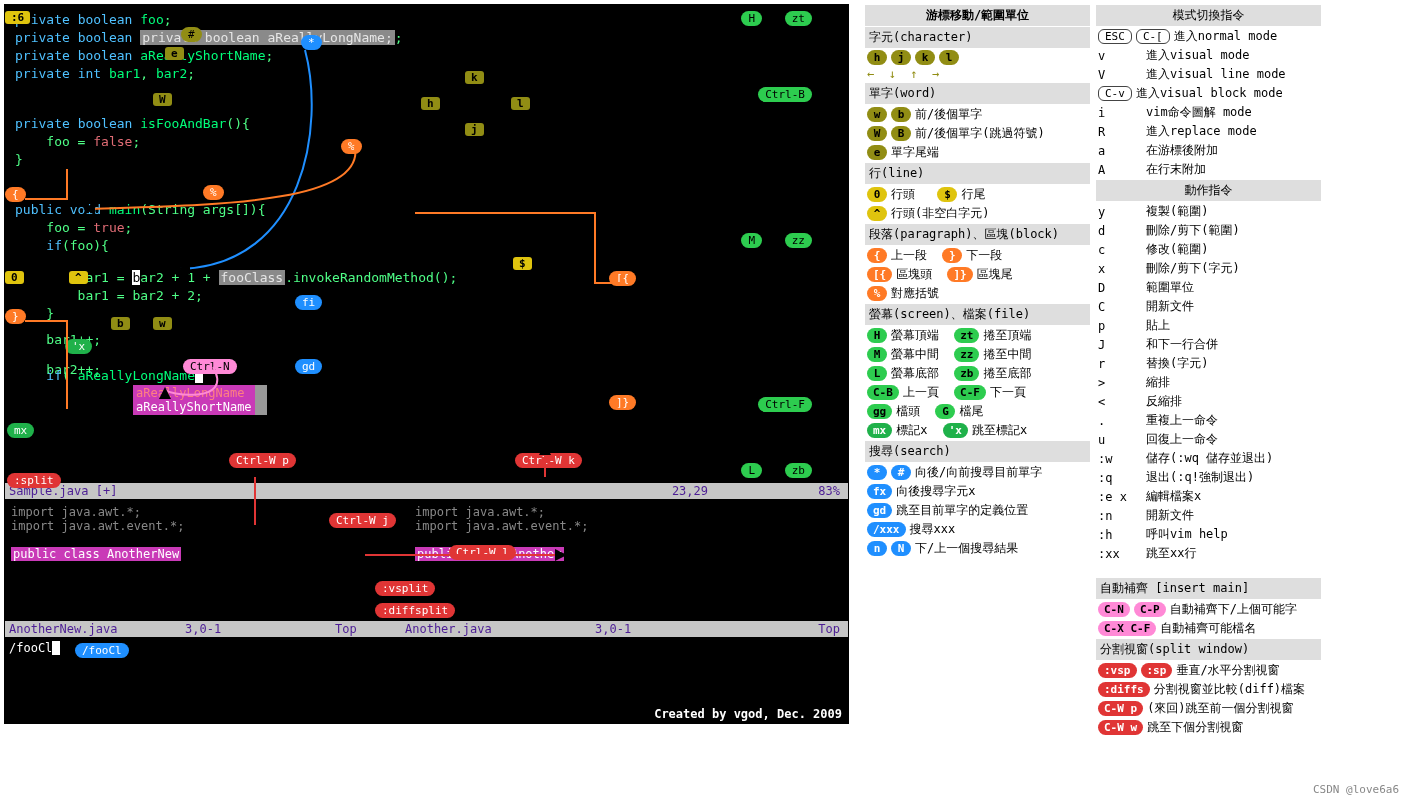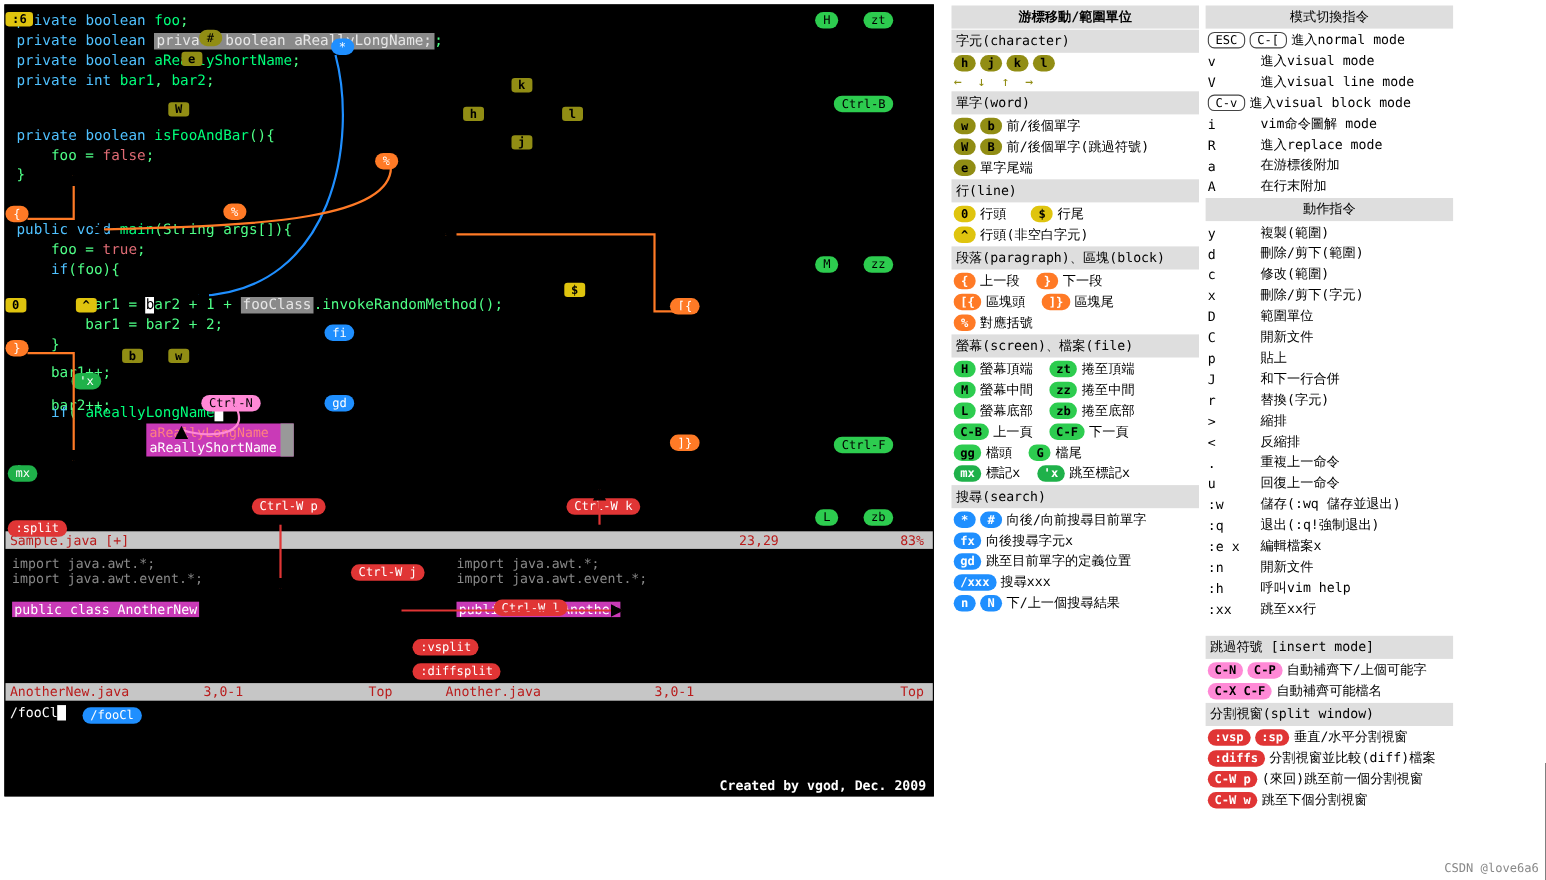--- a/index.html
+++ b/index.html
@@ -16,21 +16,21 @@
 .bad{position:absolute;color:#fff;font-size:11px;padding:1px 7px;border-radius:9px;white-space:nowrap;text-align:center}
 .badsq{border-radius:3px;color:#000;font-weight:bold;padding:0 6px}
 .ye{background:#dfc40e;color:#000}
 .ol{background:#918d14;color:#000}
 .gn{background:#2dcc4f;color:#000}
 .gn2{background:#1fb14a;color:#fff}
 .or{background:#ff7a26;color:#fff}
 .bl{background:#1f8fff;color:#fff}
 .pk{background:#ff89d6;color:#000}
 .rd{background:#e03535;color:#fff}
-.status{position:absolute;left:0;right:0;background:#c6c6c6;color:#b91c1c;padding:1px 4px;font-size:12px}
+.status{position:absolute;left:0;right:0;background:#c6c6c6;color:#4c1d95;padding:1px 4px;font-size:12px}
 .code2{position:absolute;color:#888;font-size:12px}
 .hl{background:#c93ab7;color:#fff;padding:0 2px}
 .hl2{background:#8a8a8a;color:#e6e6e6;padding:0 2px}
 .popup{position:absolute;background:#c93ab7;border-right:12px solid #999;color:#ff8080;font-size:12px;padding:1px 3px}
 .arrow{position:absolute;stroke-width:2;fill:none}
 .right{display:flex;gap:6px}
 .col{width:225px;font-size:12px}
 .sec{background:#dedede;padding:2px 4px;margin:1px 0;font-size:12px}
 .row{display:flex;align-items:center;gap:4px;padding:1px 2px}
 .feet{position:absolute;right:6px;bottom:4px;color:#888;font-size:11px}
@@ -123,21 +123,21 @@
       <span class="bad pk" style="top:354px;left:178px">Ctrl-N</span>
       <span class="bad bl" style="top:354px;left:290px">gd</span>
       <span class="bad or" style="top:390px;left:604px">]}</span>
       <span class="bad gn" style="top:392px;right:36px">Ctrl-F</span>
       <span class="bad gn2" style="top:418px;left:2px">mx</span>
       <span class="bad gn" style="top:458px;right:86px">L</span>
       <span class="bad gn" style="top:458px;right:36px">zb</span>
       <span class="bad rd" style="top:448px;left:224px">Ctrl-W p</span>
       <span class="bad rd" style="top:448px;left:510px">Ctrl-W k</span>
       <span class="bad rd" style="top:468px;left:2px">:split</span>
-      <span class="bad rd" style="top:508px;left:314px">Ctrl-W j</span>
+      <span class="bad rd" style="top:508px;left:324px">Ctrl-W j</span>
       <span class="bad rd" style="top:540px;left:444px">Ctrl-W l</span>
       <span class="bad rd" style="top:576px;left:370px">:vsplit</span>
       <span class="bad rd" style="top:598px;left:370px">:diffsplit</span>
       <span class="bad bl" style="top:638px;left:70px">/fooCl</span>
 
       <svg class="arrow" style="top:0;left:0;width:845px;height:720px;pointer-events:none">
         <defs>
             <marker id="ah" markerWidth="6" markerHeight="6" refX="5" refY="3" orient="auto">
               <path d="M0,0 L6,3 L0,6 Z" fill="currentColor"></path>
             </marker>
@@ -332,21 +332,21 @@
         </div>
       <div class="row">
           <span style="width:44px">:h</span>
           <span>呼叫vim help</span>
         </div>
       <div class="row">
           <span style="width:44px">:xx</span>
           <span>跳至xx行</span>
         </div>
       <br>
-      <div class="sec">跳過符號 [insert mode]</div>
+      <div class="sec">自動補齊 [insert main]</div>
       <div class="row">
           <span class="kbd pk">C-N</span>
           <span class="kbd pk">C-P</span>
           <span>自動補齊下/上個可能字</span>
         </div>
       <div class="row">
           <span class="kbd pk">C-X C-F</span>
           <span>自動補齊可能檔名</span>
         </div>
       <div class="sec">分割視窗(split window)</div>

